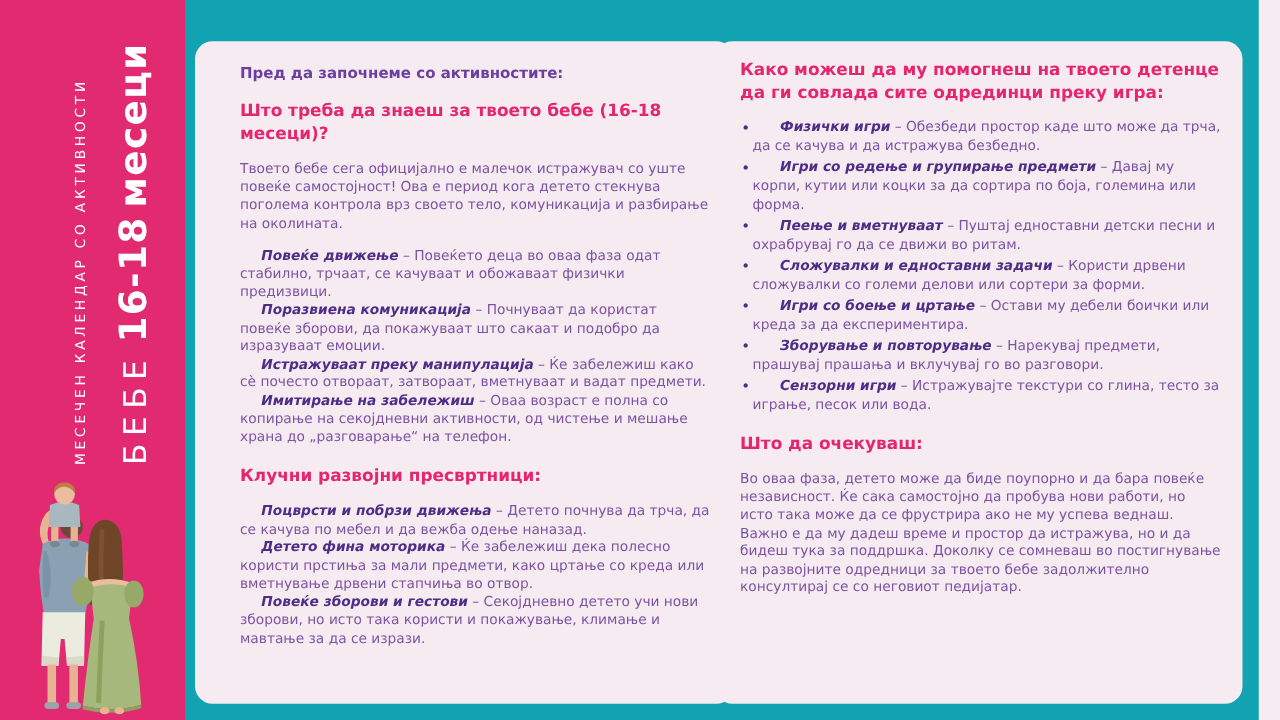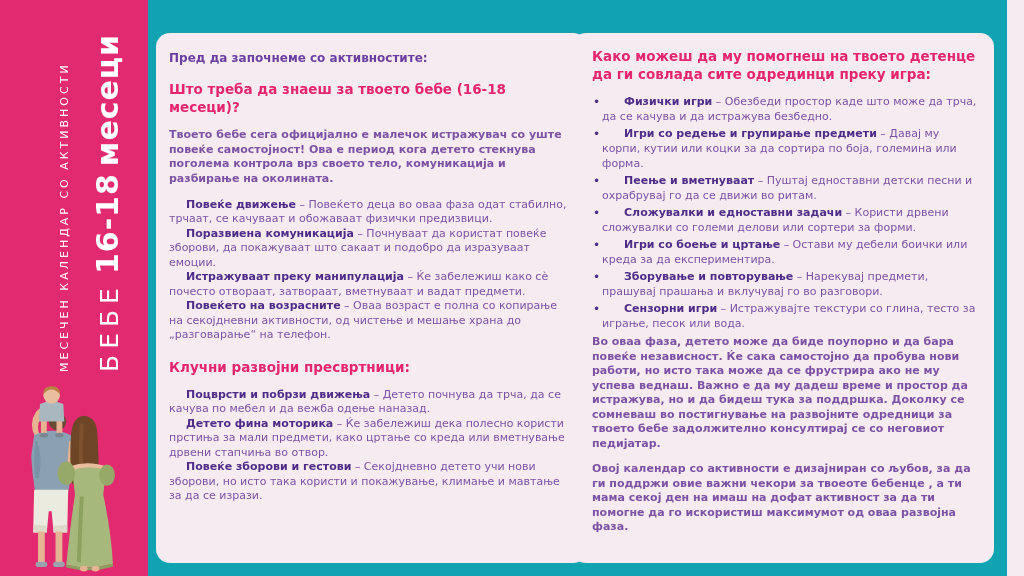--- a/index.html
+++ b/index.html
@@ -24,31 +24,31 @@
   .t-word{font-size:25px;font-weight:500;letter-spacing:6px;margin-right:8px;}
   .t-range{font-size:30px;font-weight:800;letter-spacing:1px;}
   .t-unit{font-size:30px;font-weight:700;letter-spacing:1px;margin-left:7px;}
   .family{position:absolute;left:2px;bottom:0;width:146px;height:192px;}
 
   
   .card{
     position:absolute;top:33px;height:530px;background:#f5ebf0;
     border-radius:14px;box-sizing:border-box;overflow:hidden;
   }
-  .card-left{left:156px;width:431px;padding:14px 18px 10px 13px;}
+  .card-left{left:156px;width:431px;padding:14px 18px 10px 36px;}
   .card-right{left:572px;width:422px;padding:12px 16px 10px 20px;}
   .right-strip{position:absolute;right:0;top:0;width:17px;height:576px;background:#f5ebf0;}
 
   
   .lead{color:#6b3fa0;font-weight:600;font-size:12px;margin:4px 0 0;}
   .h-pink{color:#e5256e;font-size:13.5px;font-weight:700;margin:15px 0 12px;line-height:1.35;}
   .h-first{margin-top:2px;}
-  .body-p{color:#7d52a4;font-size:11px;line-height:1.32;margin:0 0 11px;font-weight:bold;}
+  .body-p{color:#7d52a4;font-size:11px;line-height:1.32;margin:0 0 11px;}
   .term-para{color:#7d52a4;font-size:11px;line-height:1.32;margin:0;text-indent:17px;}
-  .term{color:#4f2c87;font-weight:700;}
+  .term{color:#4f2c87;font-weight:700;font-style:italic;}
   .bullets{list-style:none;margin:0 0 4px;padding:0;color:#7d52a4;font-size:11px;line-height:1.32;}
   .bullets li{position:relative;padding-left:10px;text-indent:22px;margin:0 0 3px;}
   .bullets li::before{
     content:"\2022";position:absolute;left:1px;top:0;
     color:#4f2c87;text-indent:0;font-size:12px;
   }
 </style>
 </head>
 <body>
 
@@ -108,21 +108,21 @@
   <section class="card card-left">
     <p class="lead">Пред да започнеме со активностите:</p>
 
     <h2 class="h-pink">Што треба да знаеш за твоето бебе (16-18 месеци)?</h2>
 
     <p class="body-p">Твоето бебе сега официјално е малечок истражувач со уште повеќе самостојност! Ова е период кога детето стекнува поголема контрола врз своето тело, комуникација и разбирање на околината.</p>
 
     <p class="term-para"><b class="term">Повеќе движење</b> <span>– Повеќето деца во оваа фаза одат стабилно, трчаат, се качуваат и обожаваат физички предизвици.</span></p>
     <p class="term-para"><b class="term">Поразвиена комуникација</b> <span>– Почнуваат да користат повеќе зборови, да покажуваат што сакаат и подобро да изразуваат емоции.</span></p>
     <p class="term-para"><b class="term">Истражуваат преку манипулација</b> <span>– Ќе забележиш како сè почесто отвораат, затвораат, вметнуваат и вадат предмети.</span></p>
-    <p class="term-para"><b class="term">Повеќето на возрасните</b> <span>– Оваа возраст е полна со копирање на секојдневни активности, од чистење и мешање храна до „разговарање“ на телефон.</span></p>
+    <p class="term-para"><b class="term">Имитирање на забележиш</b> <span>– Оваа возраст е полна со копирање на секојдневни активности, од чистење и мешање храна до „разговарање“ на телефон.</span></p>
 
     <h2 class="h-pink">Клучни развојни пресвртници:</h2>
 
     <p class="term-para"><b class="term">Поцврсти и побрзи движења</b> <span>– Детето почнува да трча, да се качува по мебел и да вежба одење наназад.</span></p>
     <p class="term-para"><b class="term">Детето фина моторика</b> <span>– Ќе забележиш дека полесно користи прстиња за мали предмети, како цртање со креда или вметнување дрвени стапчиња во отвор.</span></p>
     <p class="term-para"><b class="term">Повеќе зборови и гестови</b> <span>– Секојдневно детето учи нови зборови, но исто така користи и покажување, климање и мавтање за да се изрази.</span></p>
 
   </section>
 
   <section class="card card-right">
@@ -131,20 +131,20 @@
     <ul class="bullets">
       <li><b class="term">Физички игри</b> <span>– Обезбеди простор каде што може да трча, да се качува и да истражува безбедно.</span></li>
       <li><b class="term">Игри со редење и групирање предмети</b> <span>– Давај му корпи, кутии или коцки за да сортира по боја, големина или форма.</span></li>
       <li><b class="term">Пеење и вметнуваат</b> <span>– Пуштај едноставни детски песни и охрабрувај го да се движи во ритам.</span></li>
       <li><b class="term">Сложувалки и едноставни задачи</b> <span>– Користи дрвени сложувалки со големи делови или сортери за форми.</span></li>
       <li><b class="term">Игри со боење и цртање</b> <span>– Остави му дебели боички или креда за да експериментира.</span></li>
       <li><b class="term">Зборување и повторување</b> <span>– Нарекувај предмети, прашувај прашања и вклучувај го во разговори.</span></li>
       <li><b class="term">Сензорни игри</b> <span>– Истражувајте текстури со глина, тесто за играње, песок или вода.</span></li>
     </ul>
 
+    <h2 class="h-pink">Што да очекуваш:</h2>
 
     <p class="body-p">Во оваа фаза, детето може да биде поупорно и да бара повеќе независност. Ќе сака самостојно да пробува нови работи, но исто така може да се фрустрира ако не му успева веднаш. Важно е да му дадеш време и простор да истражува, но и да бидеш тука за поддршка. Доколку се сомневаш во постигнување на развојните одредници за твоето бебе задолжително консултирај се со неговиот педијатар.</p>
-    <p class="body-p">Овој календар со активности е дизајниран со љубов, за да ги поддржи овие важни чекори за твоеоте бебенце , а ти мама секој ден на имаш на дофат активност за да ти помогне да го искористиш максимумот од оваа развојна фаза.</p>
 
   </section>
 
   <div class="right-strip"></div>
 </div>
 
 </body></html>

